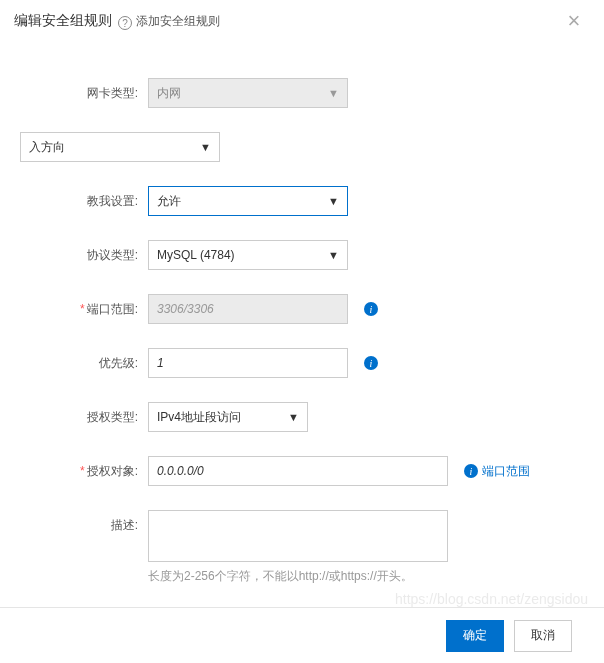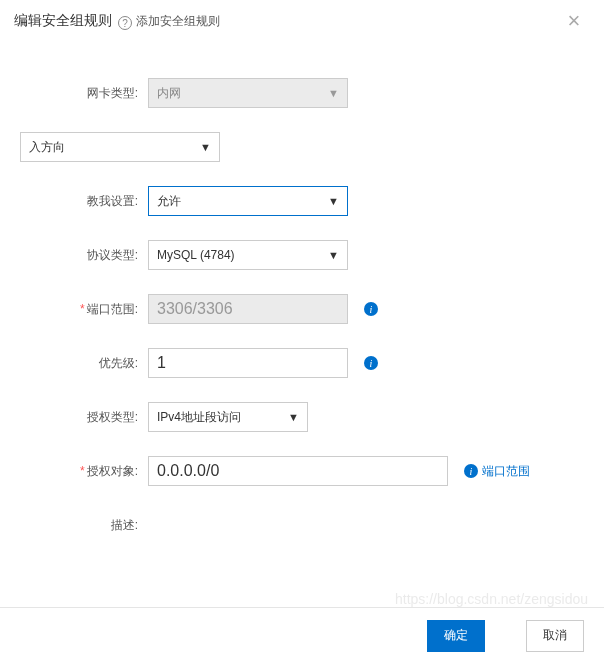--- a/index.html
+++ b/index.html
@@ -115,22 +115,23 @@
     }
     .select-box.disabled .caret { color: #999; }
     .w200 { width: 200px; }
     .w160 { width: 160px; }
     .input-box input {
       border: none;
       outline: none;
       width: 100%;
       height: 100%;
       background: transparent;
-      font-size: 16px;
-      color: #333;
+      font-size: 12px;
+      color: #333;
+      font-style: italic;
     }
     .input-box.disabled {
       background: #ebebeb;
     }
     .input-box.disabled input {
       color: #999;
     }
     textarea.input-box {
       width: 300px;
       height: 52px;
@@ -174,21 +175,21 @@
     .footer {
       position: absolute;
       bottom: 0;
       left: 0;
       right: 0;
       height: 56px;
       border-top: 1px solid #e5e5e5;
       display: flex;
       justify-content: flex-end;
       align-items: center;
-      padding: 0 20px;
+      padding: 0 32px;
       gap: 10px;
       background: #fff;
     }
     .btn {
       height: 32px;
       padding: 0 16px;
       font-size: 12px;
       cursor: pointer;
       display: inline-flex;
       align-items: center;
@@ -196,21 +197,20 @@
     }
     .btn-primary {
       background: #0070cc;
       color: #fff;
       border: 1px solid #0070cc;
     }
     .btn-default {
       background: #fff;
       color: #333;
       border: 1px solid #ccc;
-      margin-left: 31px;
     }
     .watermark {
       position: absolute;
       bottom: 56px;
       right: 16px;
       color: #ddd;
       font-size: 14px;
       opacity: 0.6;
       pointer-events: none;
     }
@@ -304,20 +304,24 @@
       </div>
       <span class="help-set">
         <span class="info-icon">i</span>
         <span>端口范围</span>
       </span>
     </div>
   </div>
 
   <div class="form-row">
     <div class="label">描述:</div>
+    <div class="control-col">
+      <textarea class="input-box wide" style=""></textarea>
+      <div class="hint">长度为2-256个字符，不能以http://或https://开头。</div>
+    </div>
   </div>
 
 </div>
 
 <div class="watermark">https://blog.csdn.net/zengsidou</div>
 
 <div class="footer">
   <div class="btn btn-primary">确定</div>
   <div class="btn btn-default">取消</div>
 </div>

